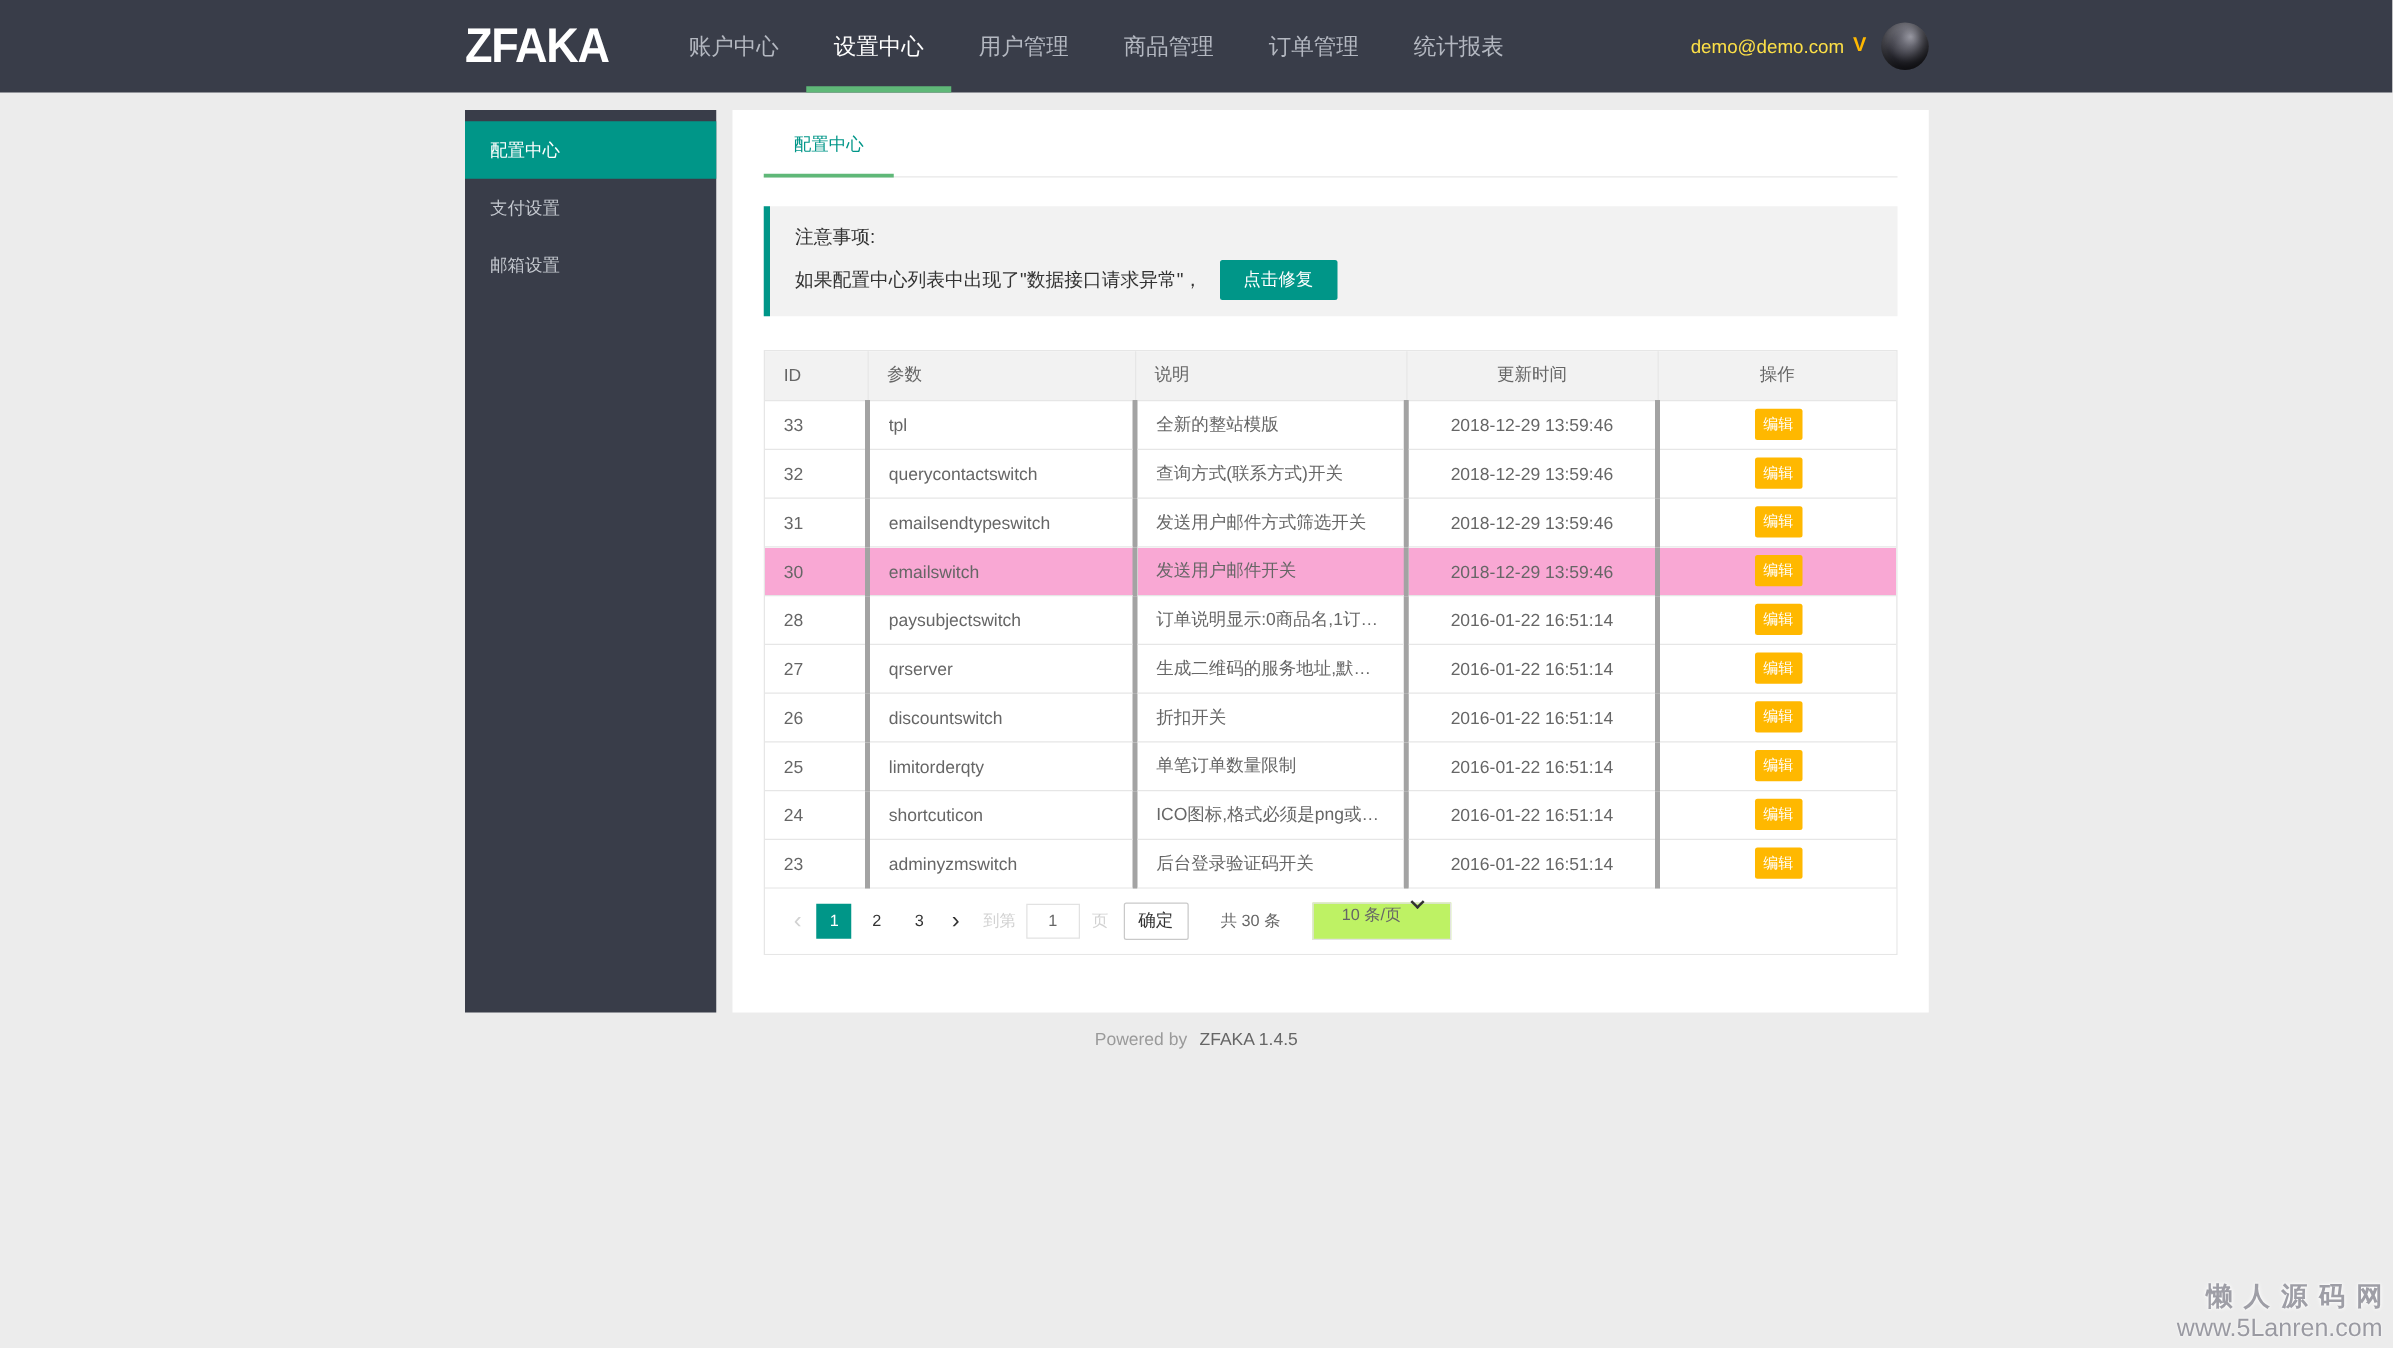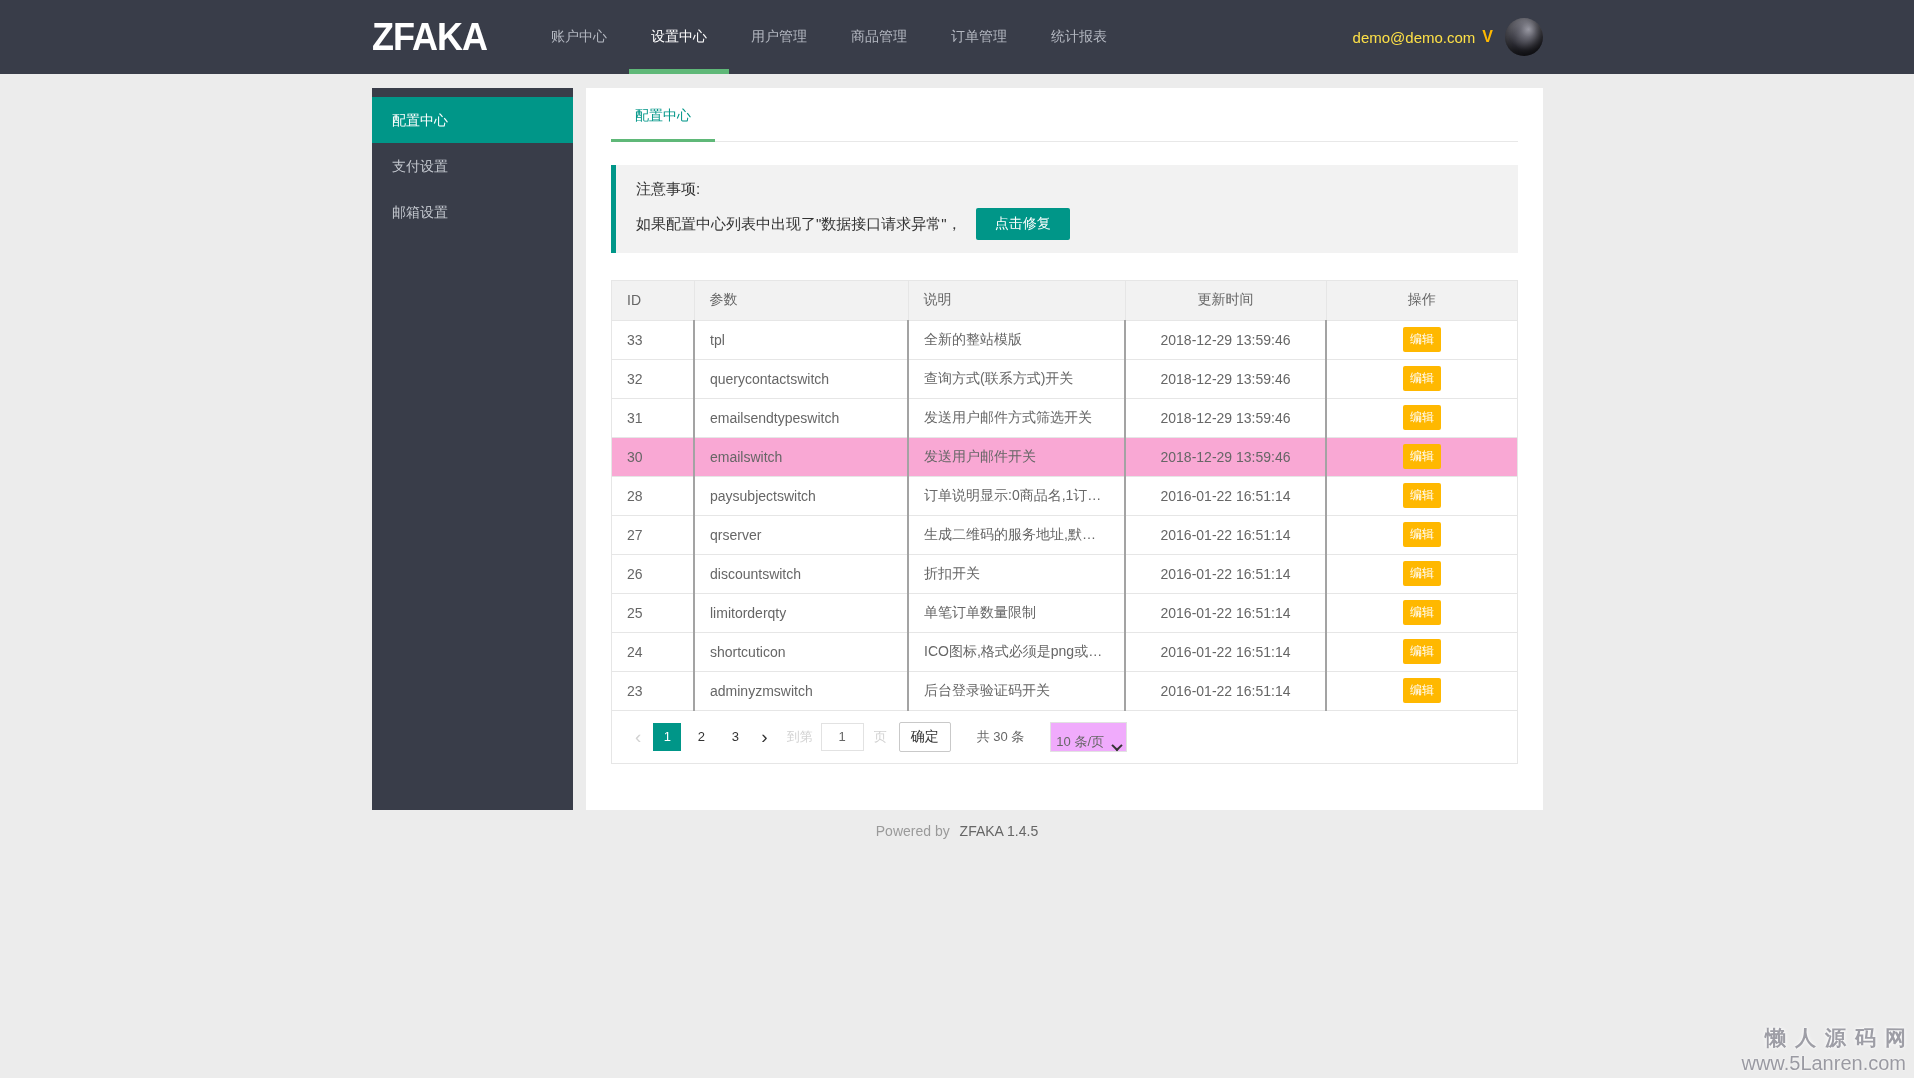--- a/index.html
+++ b/index.html
@@ -9,21 +9,21 @@
     font-family:"Liberation Sans","DejaVu Sans",sans-serif;
     position:relative;
     overflow:hidden;
     color:#333;
   }
   
   .navbar { height:74px; background:#393D49; }
   .navbar-inner { margin-left:372px; width:1171px; height:100%; display:flex; align-items:center; }
   .logo { color:#fff; font-size:36px; font-weight:800; letter-spacing:-1px; transform:scaleY(1.08); margin-right:42px; cursor:pointer; }
   .nav-items { display:flex; height:100%; }
-  .nav-item { padding:0 22px; color:#b4b8c1; font-size:14px; display:flex; align-items:center; height:100%; position:relative; cursor:pointer; white-space:nowrap; }
+  .nav-item { padding:0 22px; color:#b4b8c1; font-size:18px; display:flex; align-items:center; height:100%; position:relative; cursor:pointer; white-space:nowrap; }
   .nav-item.active { color:#fff; }
   .nav-item.active::after { content:""; position:absolute; left:0; bottom:0; width:100%; height:5px; background:#5FB878; }
   .nav-right { margin-left:auto; display:flex; align-items:center; }
   .user-email { color:#fde047; font-size:15px; cursor:pointer; }
   .caret-v { color:#FFB800; font-weight:800; font-size:16px; margin:0 12px 0 7px; cursor:pointer; }
   .avatar { width:38px; height:38px; border-radius:50%; cursor:pointer;
     background:radial-gradient(circle at 62% 30%, #9a9aa4 0%, #6a6a74 22%, #2c2c34 60%, #101016 95%);
     box-shadow:inset -4px -6px 10px rgba(0,0,0,.6), inset 4px 4px 6px rgba(255,255,255,.15); }
   
   .layout { display:flex; margin:14px 0 0 372px; width:1171px; gap:13px; align-items:stretch; }
@@ -37,38 +37,38 @@
   .tab::after { content:""; position:absolute; left:0; bottom:-1px; width:100%; height:3px; background:#5FB878; }
   
   .notice { margin-top:23px; background:#f2f2f2; border-left:5px solid #009688; padding:15px 20px 13px 20px; font-size:15px; color:#333; }
   .notice-line2 { margin-top:9px; display:flex; align-items:center; }
   .notice-text { margin-right:14px; }
   .fix-btn { background:#009688; color:#fff; border:none; height:32px; padding:0 19px; font-size:14px; border-radius:2px; cursor:pointer; }
   
   .table-block { margin-top:27px; border:1px solid #e6e6e6; }
   table { width:100%; border-collapse:collapse; table-layout:fixed; font-size:14px; color:#666; }
   th { background:#f2f2f2; font-weight:400; height:39px; padding:0 15px; text-align:left; color:#666; border-right:1px solid #e6e6e6; border-bottom:1px solid #e6e6e6; }
-  td { height:39px; padding:0 15px; border-right:2px solid #a3a3a3; border-bottom:1px solid #e6e6e6; background:#fff;
+  td { height:39px; padding:0 15px; border-right:4px solid #a3a3a3; border-bottom:1px solid #e6e6e6; background:#fff;
        white-space:nowrap; overflow:hidden; }
   th:last-child, td:last-child { border-right:none; }
   th.c, td.c { text-align:center; }
   tr.highlight td { background:#f9a8d4; }
   .edit-btn { background:#FFB800; color:#fff; font-size:12px; padding:4px 7px; border-radius:2px; border:none; cursor:pointer; }
   
   .pager { display:flex; align-items:center; padding:11px 14px; font-size:13px; color:#666; background:#fff; }
   .pg-prev { color:#d2d2d2; font-size:19px; padding:0 9px; cursor:pointer; line-height:28px; }
   .pg-next { color:#333; font-size:19px; padding:0 9px; cursor:pointer; line-height:28px; }
   .pg-num { min-width:28px; height:28px; line-height:28px; text-align:center; margin:0 3px; color:#333; cursor:pointer; padding:0 6px; }
   .pg-num.active { background:#009688; color:#fff; }
   .goto-label { color:#d2d2d2; margin:0 8px 0 10px; }
   .goto-input { width:43px; height:28px; border:1px solid #e2e2e2; text-align:center; color:#666; font-size:13px; background:#fff; }
   .page-label { color:#d2d2d2; margin:0 12px 0 10px; }
   .confirm-btn { height:30px; padding:0 11px; background:#fff; border:1px solid #c9c9c9; font-size:14px; color:#333; cursor:pointer; border-radius:2px; }
   .total { margin:0 26px; color:#666; }
-  .per-page { height:30px; border:1px solid #e2e2e2; display:flex; align-items:flex-end; padding:0 5px; color:#666; cursor:pointer; background:#f0abfc; }
+  .per-page { height:30px; border:1px solid #e2e2e2; display:flex; align-items:flex-start; padding:0 22px; color:#666; cursor:pointer; background:#bef264; }
   .chev-down { width:8px; height:8px; border-right:2px solid #333; border-bottom:2px solid #333; transform:rotate(45deg) translate(-1px,-1px); margin-left:9px; margin-top:-4px; }
   
   .footer { width:100%; text-align:center; margin-top:13px; font-size:14px; color:#9a9a9a; }
   .footer-version { color:#666; margin-left:6px; cursor:pointer; }
   
   .watermark { position:absolute; right:8px; bottom:2px; text-align:right; line-height:1.25; }
   .wm-line1 { font-size:21px; font-weight:700; color:#9e9ea6; letter-spacing:9px; margin-right:-9px;
               text-shadow:0 0 2px #fff, 0 0 4px #fff; }
   .wm-line2 { font-size:20px; color:#9a9aa2; text-shadow:0 0 2px #fff; }
 </style>

